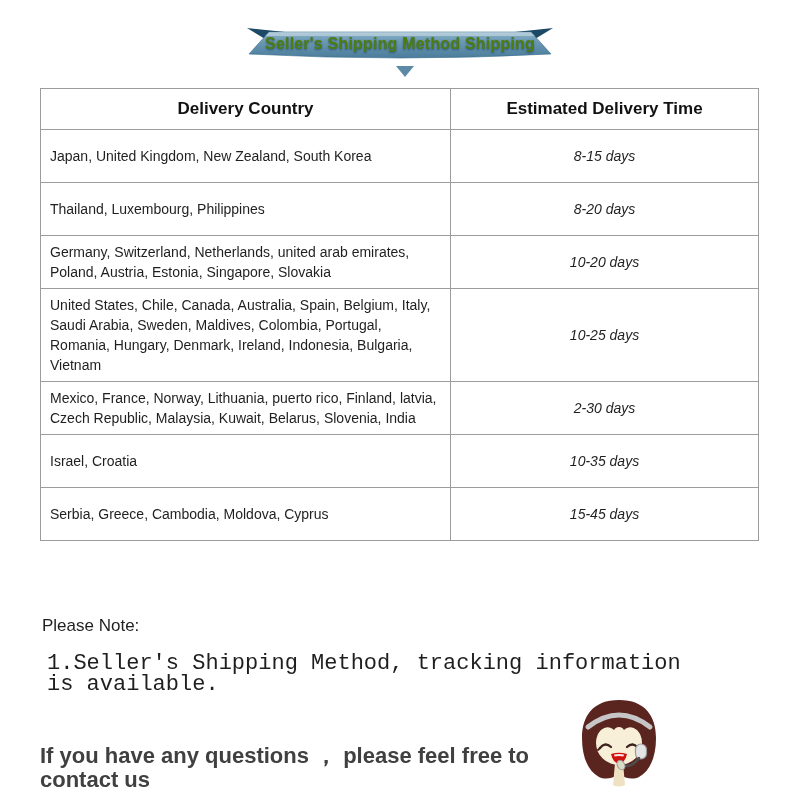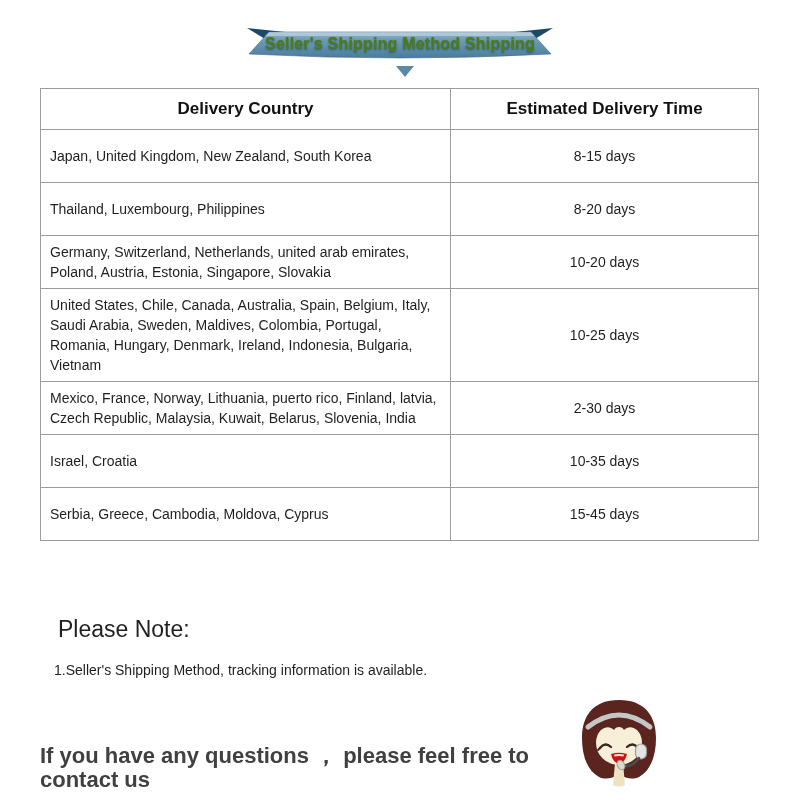--- a/index.html
+++ b/index.html
@@ -75,38 +75,40 @@
     color: #1f1f1f;
   }
   .shipping td.countries {
     text-align: left;
     padding: 6px 9px;
     line-height: 20px;
   }
   .shipping td.days {
     text-align: center;
     padding: 2px 24px;
+    font-style: italic;
   }
 
   
   .notes {
     position: absolute;
     top: 616px;
     left: 42px;
     width: 658px;
   }
   .notes-heading {
-    font-size: 23px;
-    margin: 0 0 17px 16px;
+    font-size: 17px;
+    margin: 0 0 17px 0;
     font-weight: normal;
   }
   .notes p.note-item {
-    margin: 12px;
-    font-size: 14px;
+    margin: 5px;
+    font-size: 22px;
     line-height: 21px;
+    font-family: Liberation Mono, monospace;
   }
 
   
   .contact-message {
     position: absolute;
     top: 744px;
     left: 40px;
     width: 545px;
     font-size: 22px;
     font-weight: bold;

